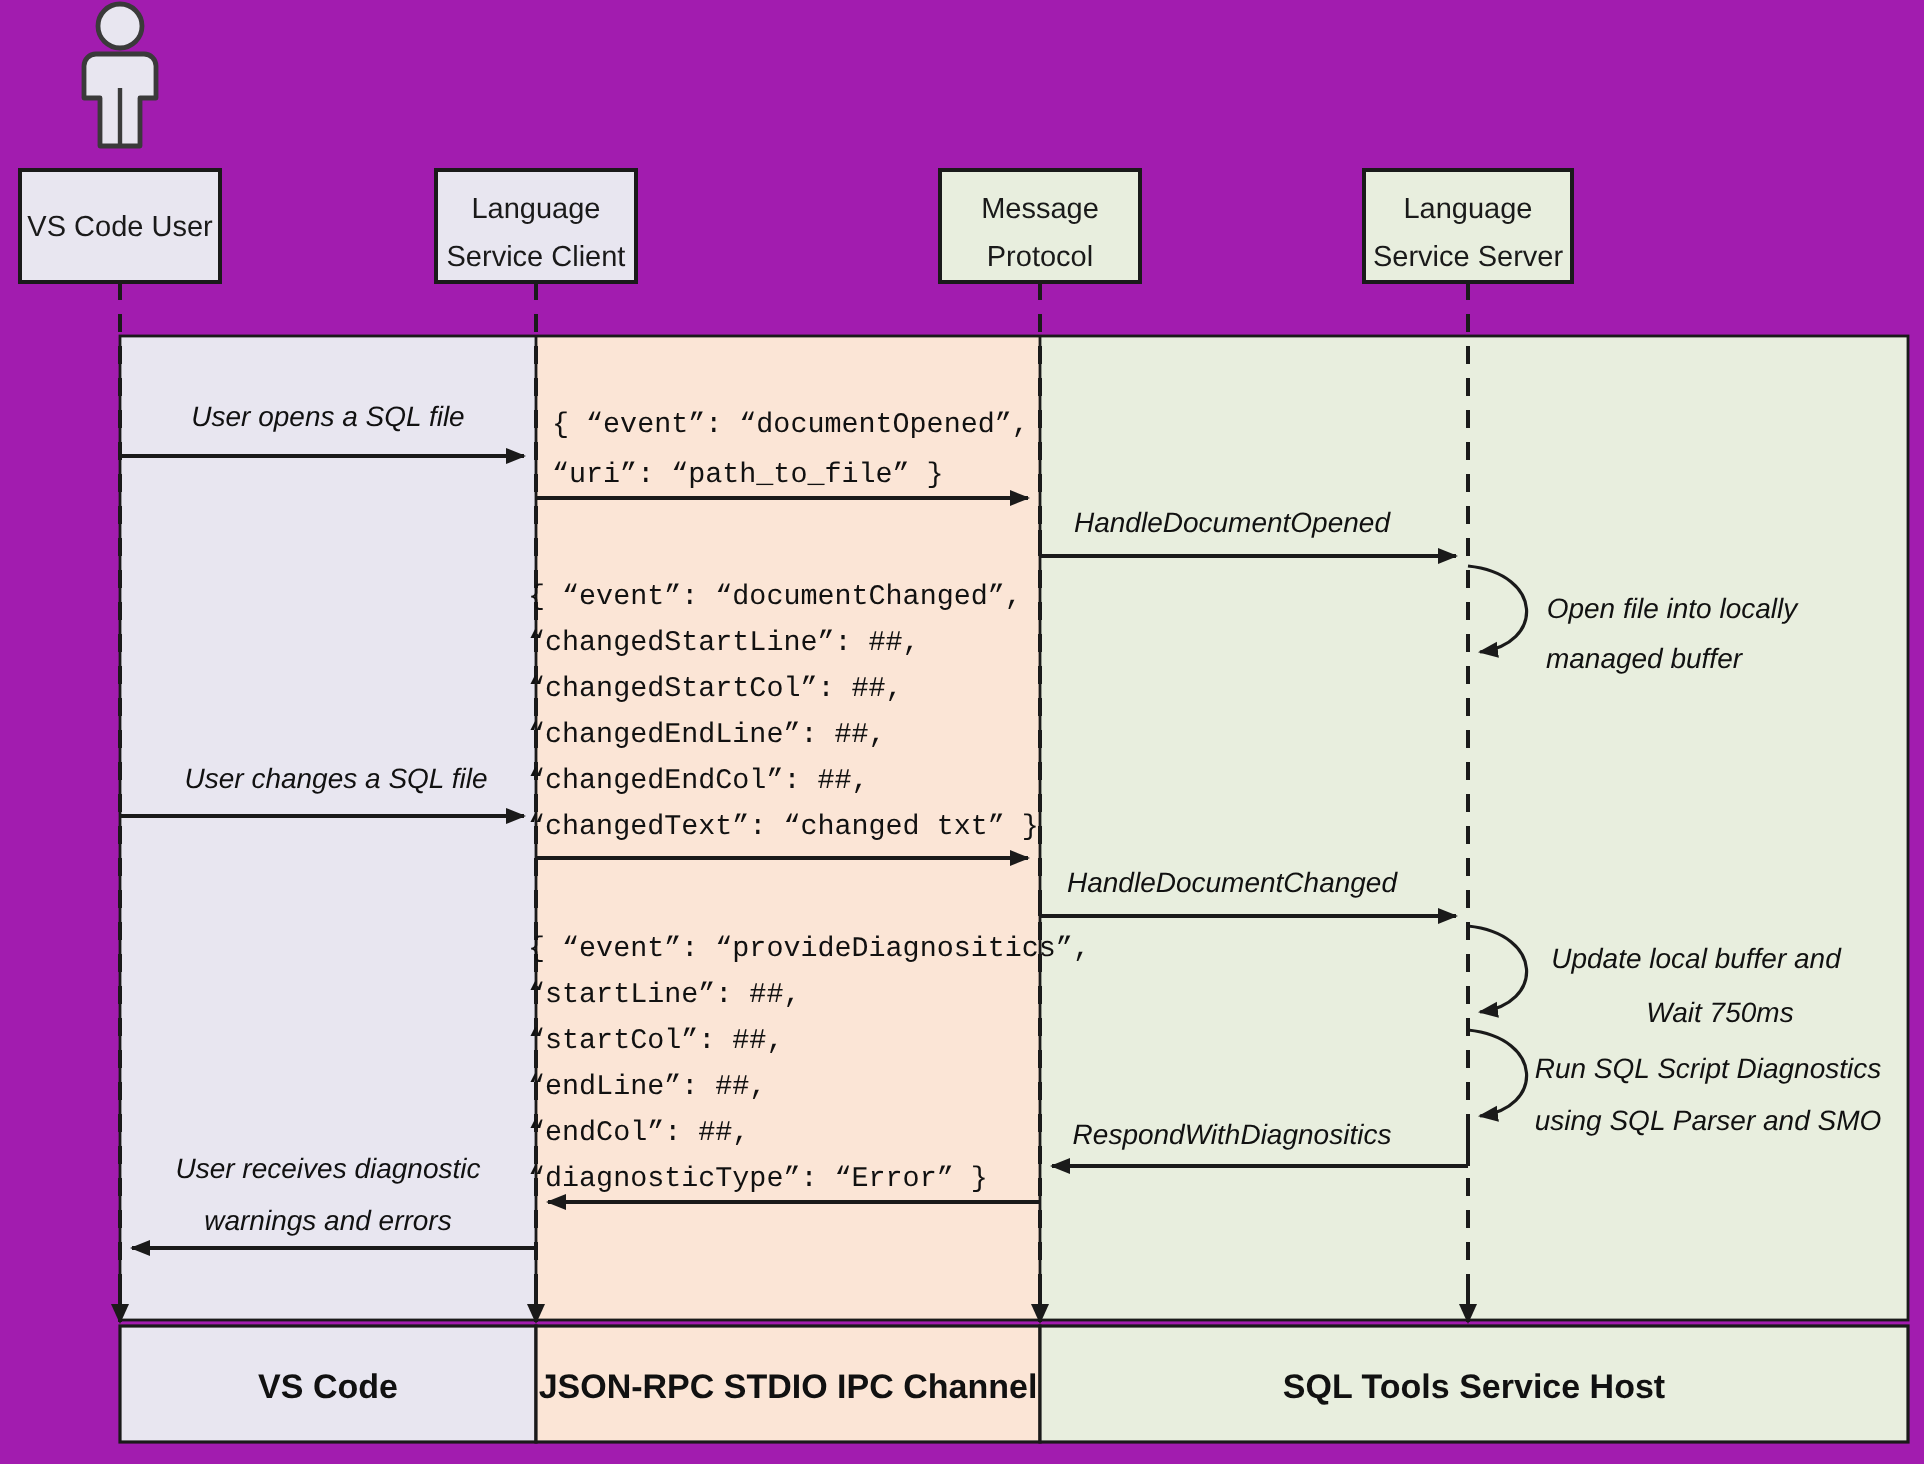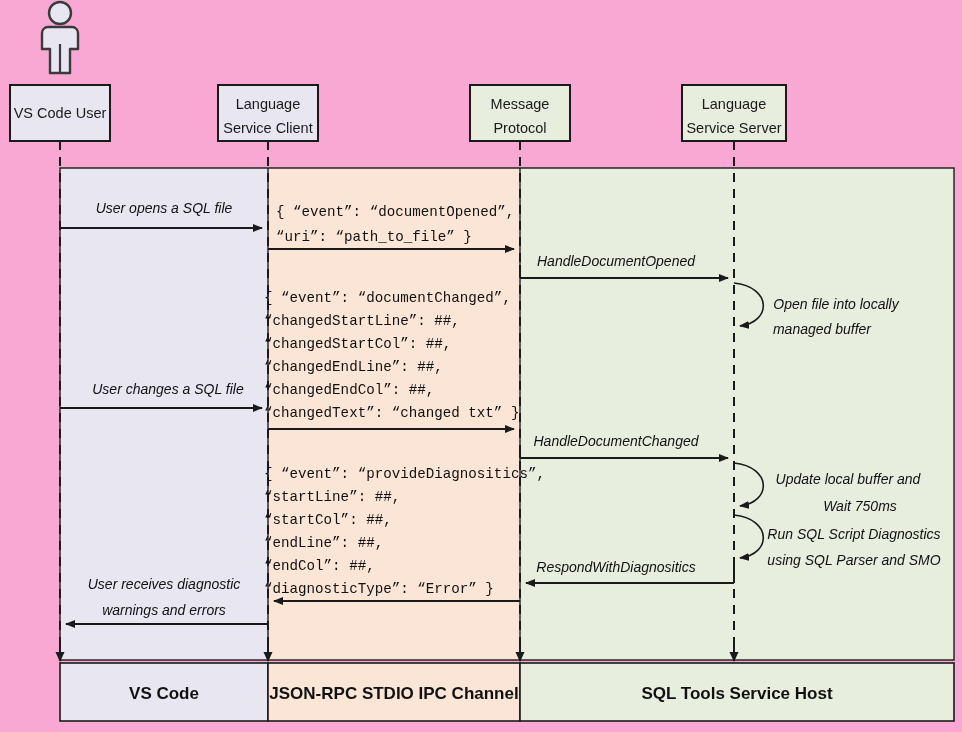--- a/index.html
+++ b/index.html
@@ -1,17 +1,17 @@
 <!DOCTYPE html>
 <html><head>
 <meta charset="utf-8">
 <style>
   html,body{margin:0;padding:0;background:#ffffff;}
   body{width:962px;height:732px;font-family:"Liberation Sans",sans-serif;}
-  #diagram-root{position:relative;width:962px;height:732px;overflow:hidden;background:#f9a8d4;}
+  #diagram-root{position:relative;width:962px;height:732px;overflow:hidden;background:#a21caf;}
   svg{display:block;}
   .lifeline-box-label{font-family:"Liberation Sans",sans-serif;font-size:14.5px;fill:#1a1a1a;text-anchor:middle;}
   .msg-label{font-family:"Liberation Sans",sans-serif;font-size:14px;font-style:italic;fill:#111;text-anchor:middle;}
   .note-label{font-family:"Liberation Sans",sans-serif;font-size:14px;font-style:italic;fill:#111;text-anchor:middle;}
   .json-label{font-family:"Liberation Mono",monospace;font-size:14.2px;fill:#111;text-anchor:start;letter-spacing:0px;}
   .footer-label{font-family:"Liberation Sans",sans-serif;font-size:17px;font-weight:bold;fill:#111;text-anchor:middle;}
   .solid-line{stroke:#1a1a1a;stroke-width:2;fill:none;}
   .thin-line{stroke:#1a1a1a;stroke-width:1.6;fill:none;}
   .dash-life{stroke:#1a1a1a;stroke-width:2;fill:none;stroke-dasharray:9 7;}
   .band-div{stroke:#1a1a1a;stroke-width:1.4;fill:none;}

